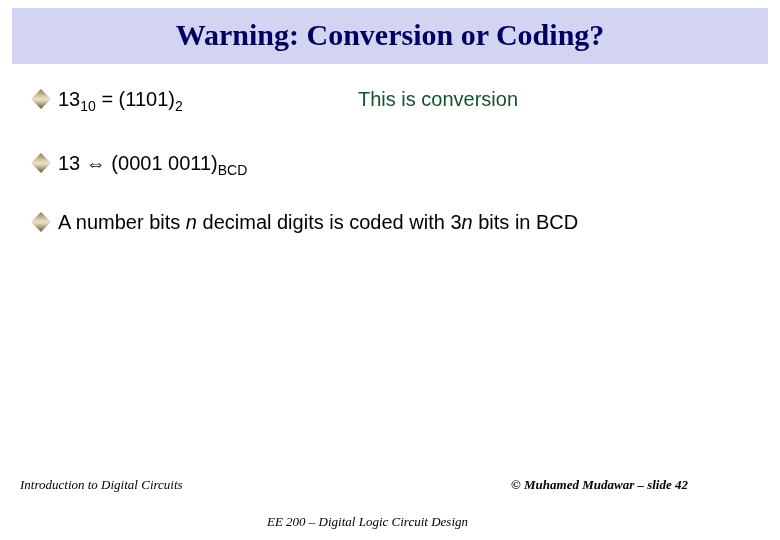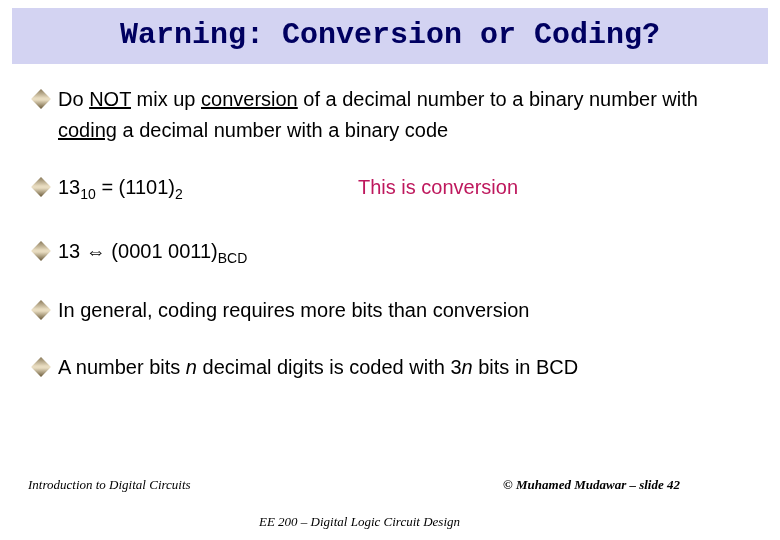--- a/index.html
+++ b/index.html
@@ -10,21 +10,21 @@
     color: #000000;
     position: relative;
   }
   .title-bar {
     background: #d3d3f2;
     text-align: center;
     padding: 10px 0 12px 0;
     margin: 8px 12px 0 12px;
   }
   .title {
-    font-family: Liberation Mono, monospace;
+    font-family: Liberation Serif, serif;
     font-size: 30px;
     font-weight: bold;
     color: #000060;
   }
   .content {
     padding: 20px 34px 0 34px;
   }
   .bullet-row {
     display: flex;
     align-items: flex-start;
@@ -42,79 +42,69 @@
     background: linear-gradient(135deg, #8a7a5a 0%, #e8dcc0 45%, #e8dcc0 55%, #6a5a3a 100%);
     transform: rotate(45deg);
   }
   .bullet-body { flex: 1 1 auto; }
   .under { text-decoration: underline; }
   .ital { font-style: italic; }
   .two-col {
     display: flex;
   }
   .two-col .lhs { width: 300px; }
-  .two-col .rhs { color: #be185d; }
+  .two-col .rhs { color: #14532d; }
   sub { font-size: 0.7em; vertical-align: sub; }
   .arrow { font-family: "Segoe UI Symbol", Arial; }
   .footer {
     position: absolute;
     bottom: 10px;
     left: 0;
     width: 708px;
     display: flex;
     justify-content: space-between;
-    padding: 0 28px;
+    padding: 0 20px;
     font-family: "Monotype Corsiva", "Apple Chancery", cursive;
     font-style: italic;
     font-size: 13px;
     color: #000000;
   }
   .footer .mid { text-align: right; flex: 1; margin-top: 37px; }
   .footer .left { text-align: left; width: 220px; }
   .footer .right { text-align: right; width: 220px; font-weight: bold; }
 </style>
 </head>
 <body>
 
 <div class="title-bar">
   <div class="title">Warning: Conversion or Coding?</div>
 </div>
 
 <div class="content">
 
-  <div class="bullet-row">
-    <div class="diamond"></div>
-    <div class="bullet-body">
-      <span>Do </span><span class="under">NOT</span><span> mix up </span><span class="under">conversion</span><span> of a decimal number to a binary number with </span><span class="under">coding</span><span> a decimal number with a binary code</span>
-    </div>
-  </div>
 
   <div class="bullet-row tight">
     <div class="diamond"></div>
     <div class="bullet-body two-col">
       <div class="lhs">
         <span>13</span><sub>10</sub><span> = (1101)</span><sub>2</sub>
       </div>
       <div class="rhs">This is conversion</div>
     </div>
   </div>
 
   <div class="bullet-row">
     <div class="diamond"></div>
     <div class="bullet-body two-col">
       <div class="lhs">
         <span>13 </span><span class="arrow">⇔</span><span> (0001 0011)</span><sub>BCD</sub>
       </div>
     </div>
   </div>
 
-  <div class="bullet-row">
-    <div class="diamond"></div>
-    <div class="bullet-body">In general, coding requires more bits than conversion</div>
-  </div>
 
   <div class="bullet-row">
     <div class="diamond"></div>
     <div class="bullet-body">
       <span>A number bits </span><span class="ital">n</span><span> decimal digits is coded with 3</span><span class="ital">n</span><span> bits in BCD</span>
     </div>
   </div>
 
 </div>
 

